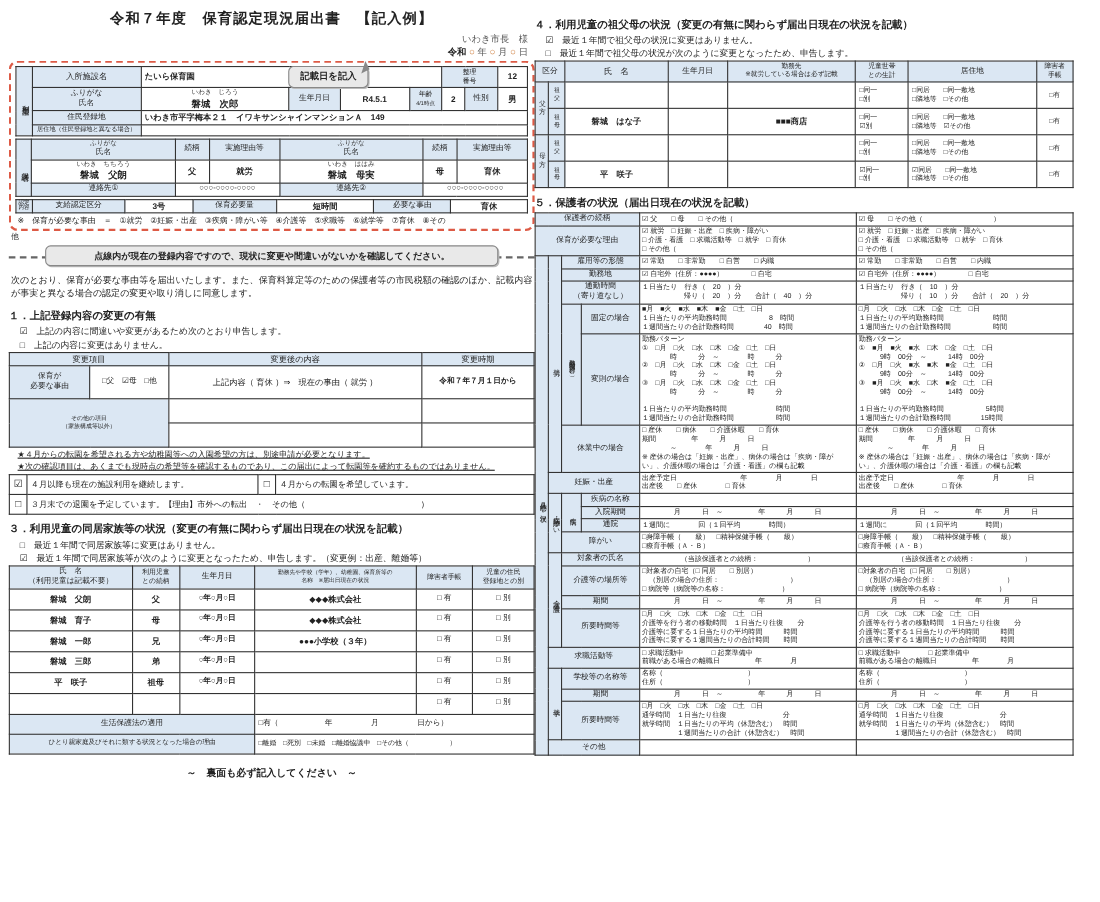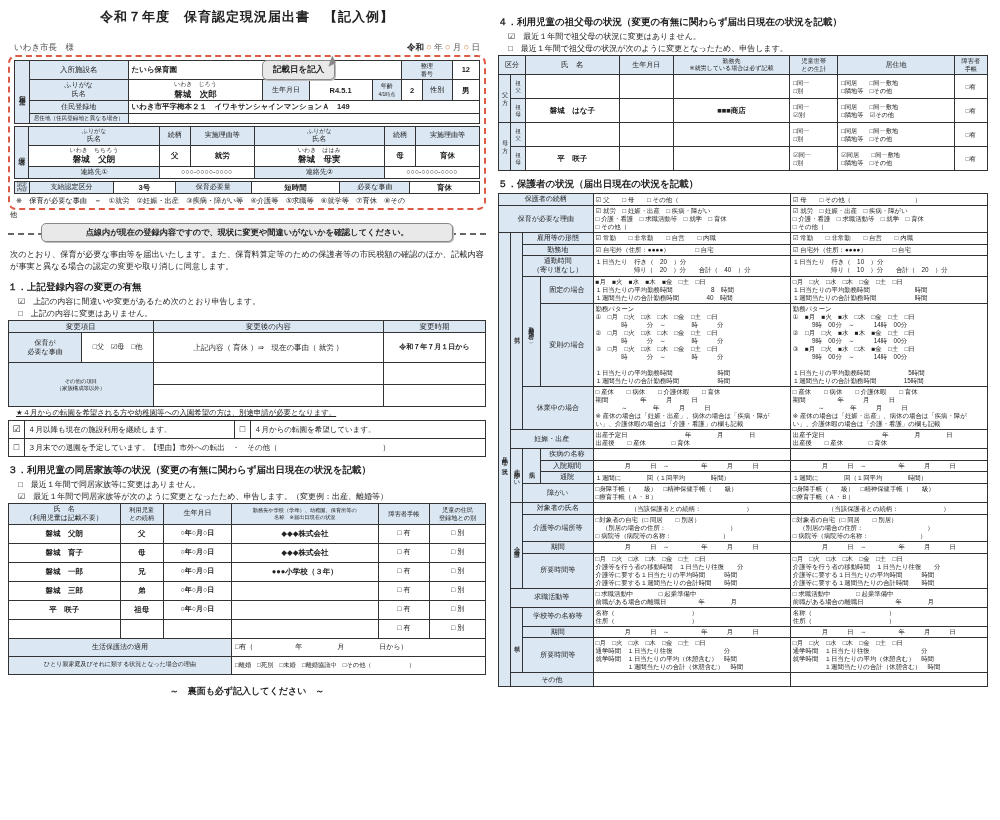--- a/index.html
+++ b/index.html
@@ -1,23 +1,23 @@
 <!DOCTYPE html>
 <html><head>
 <meta charset="utf-8">
 <style>
   html,body{margin:0;padding:0;background:#fff;}
   body{width:1000px;height:820px;font-family:"Liberation Sans","DejaVu Sans",sans-serif;color:#222;overflow:hidden;}
-  .sheet{display:flex;gap:12px;padding:6px 8px;}
+  .sheet{display:flex;gap:0;padding:6px 8px;}
   .col{position:relative;}
   .col-left{width:478px;}
   .col-right{width:490px;}
   .title-row{text-align:center;font-size:13px;font-weight:bold;letter-spacing:1px;margin:2px 0 4px;}
   .title-note{margin-left:14px;}
-  .addr-row{display:flex;justify-content:space-between;align-items:flex-end;font-size:8.5px;color:#555;margin:16px 6px 1px;}
+  .addr-row{display:flex;justify-content:space-between;align-items:flex-end;font-size:8.5px;color:#555;margin:4px 6px 1px;flex-direction:column;}
   .era{font-weight:bold;color:#222;}
   .circ{color:#cf7f3e;font-size:9px;}
   .dashedbox{position:relative;border:2px dashed #dd5a45;border-radius:8px;padding:3px 4px 1px;}
   table{border-collapse:collapse;table-layout:fixed;width:100%;}
   td{border:1px solid #555;padding:1px 3px;font-size:7.5px;line-height:1.25;vertical-align:middle;white-space:pre-line;word-break:break-all;}
   .hd{background:#dbe7f3;text-align:center;}
   .ctr{text-align:center;}
   .bold{font-weight:bold;}
   .f65{font-size:6.2px;line-height:1.3;}
   .f7{font-size:7px;}
@@ -214,20 +214,21 @@
         <td></td>
       </tr>
       <tr style="height:22px">
         <td></td>
         <td></td>
       </tr>
     </tbody>
       </table>
 
     <div class="note-star">★４月からの転園を希望される方や幼稚園等への入園希望の方は、別途申請が必要となります。</div>
+    <div class="note-star">★次の確認項目は、あくまでも現時点の希望等を確認するものであり、この届出によって転園等を確約するものではありません。</div>
     <table class="t-main" style="margin-top:2px">
       <colgroup>
           <col style="width:16px">
           <col style="width:210px">
           <col style="width:16px">
           <col>
         </colgroup>
       <tbody>
           <tr style="height:18px">
         <td class="ctr f9">☑</td>

